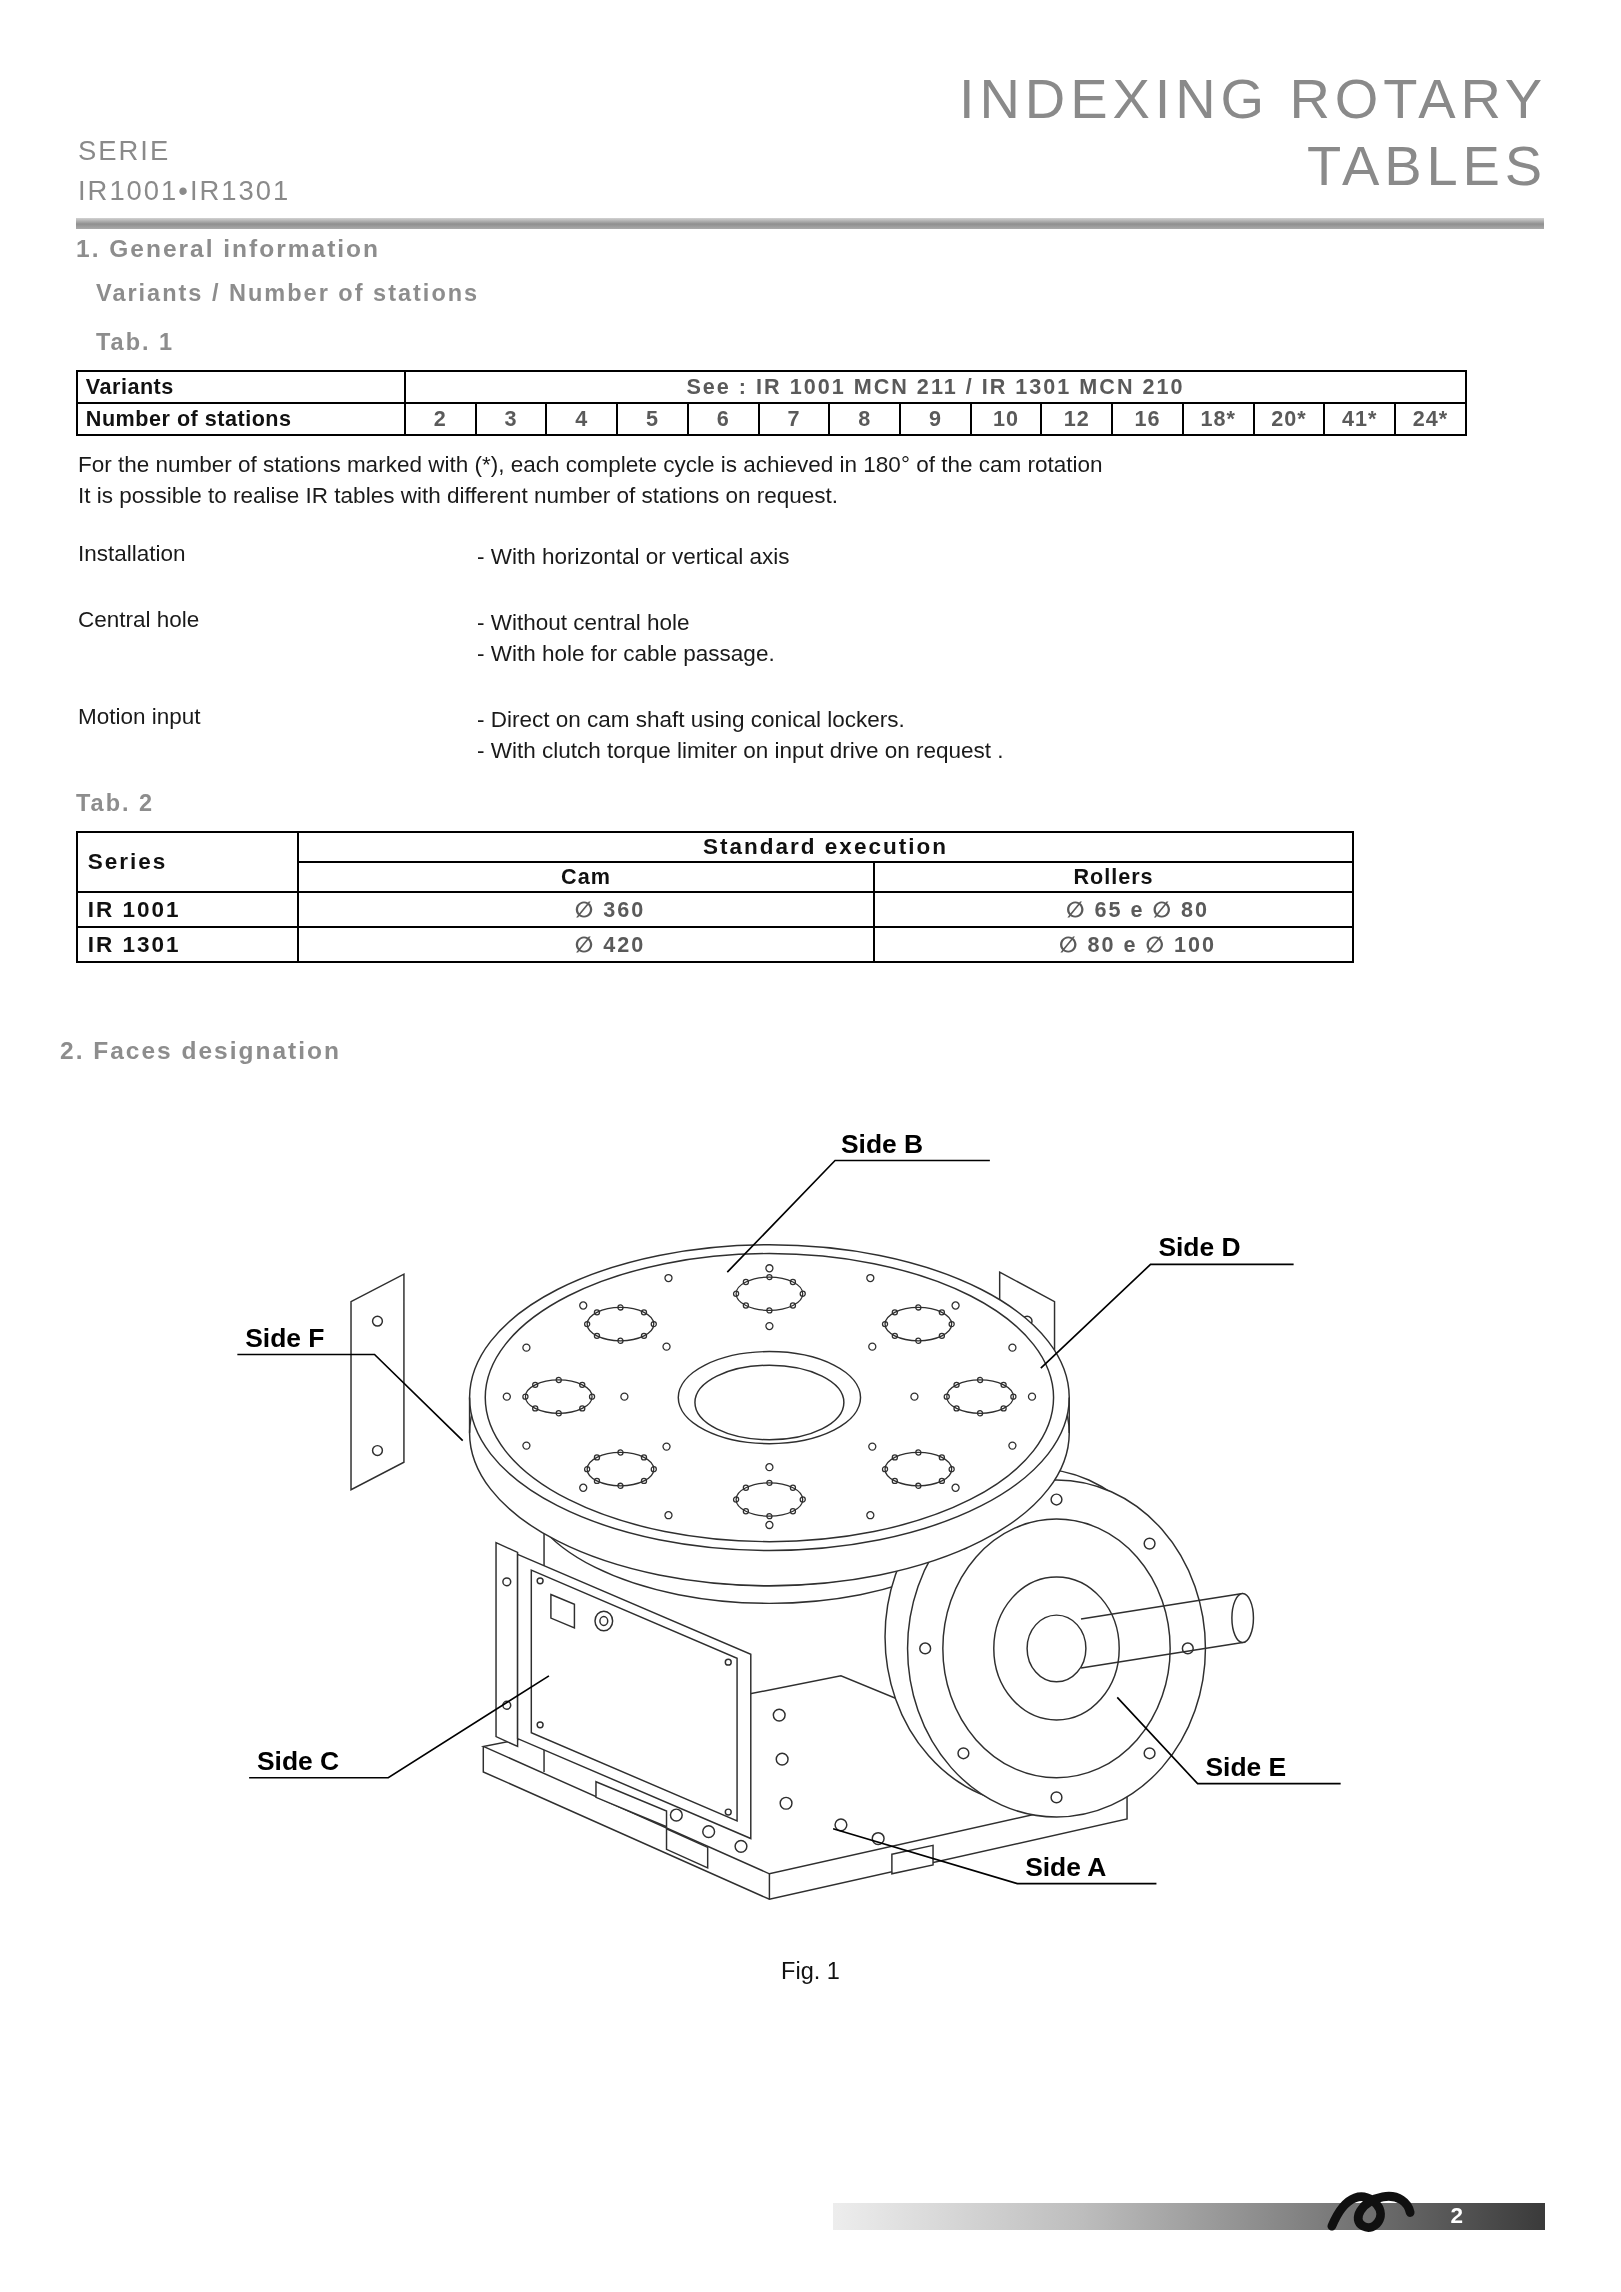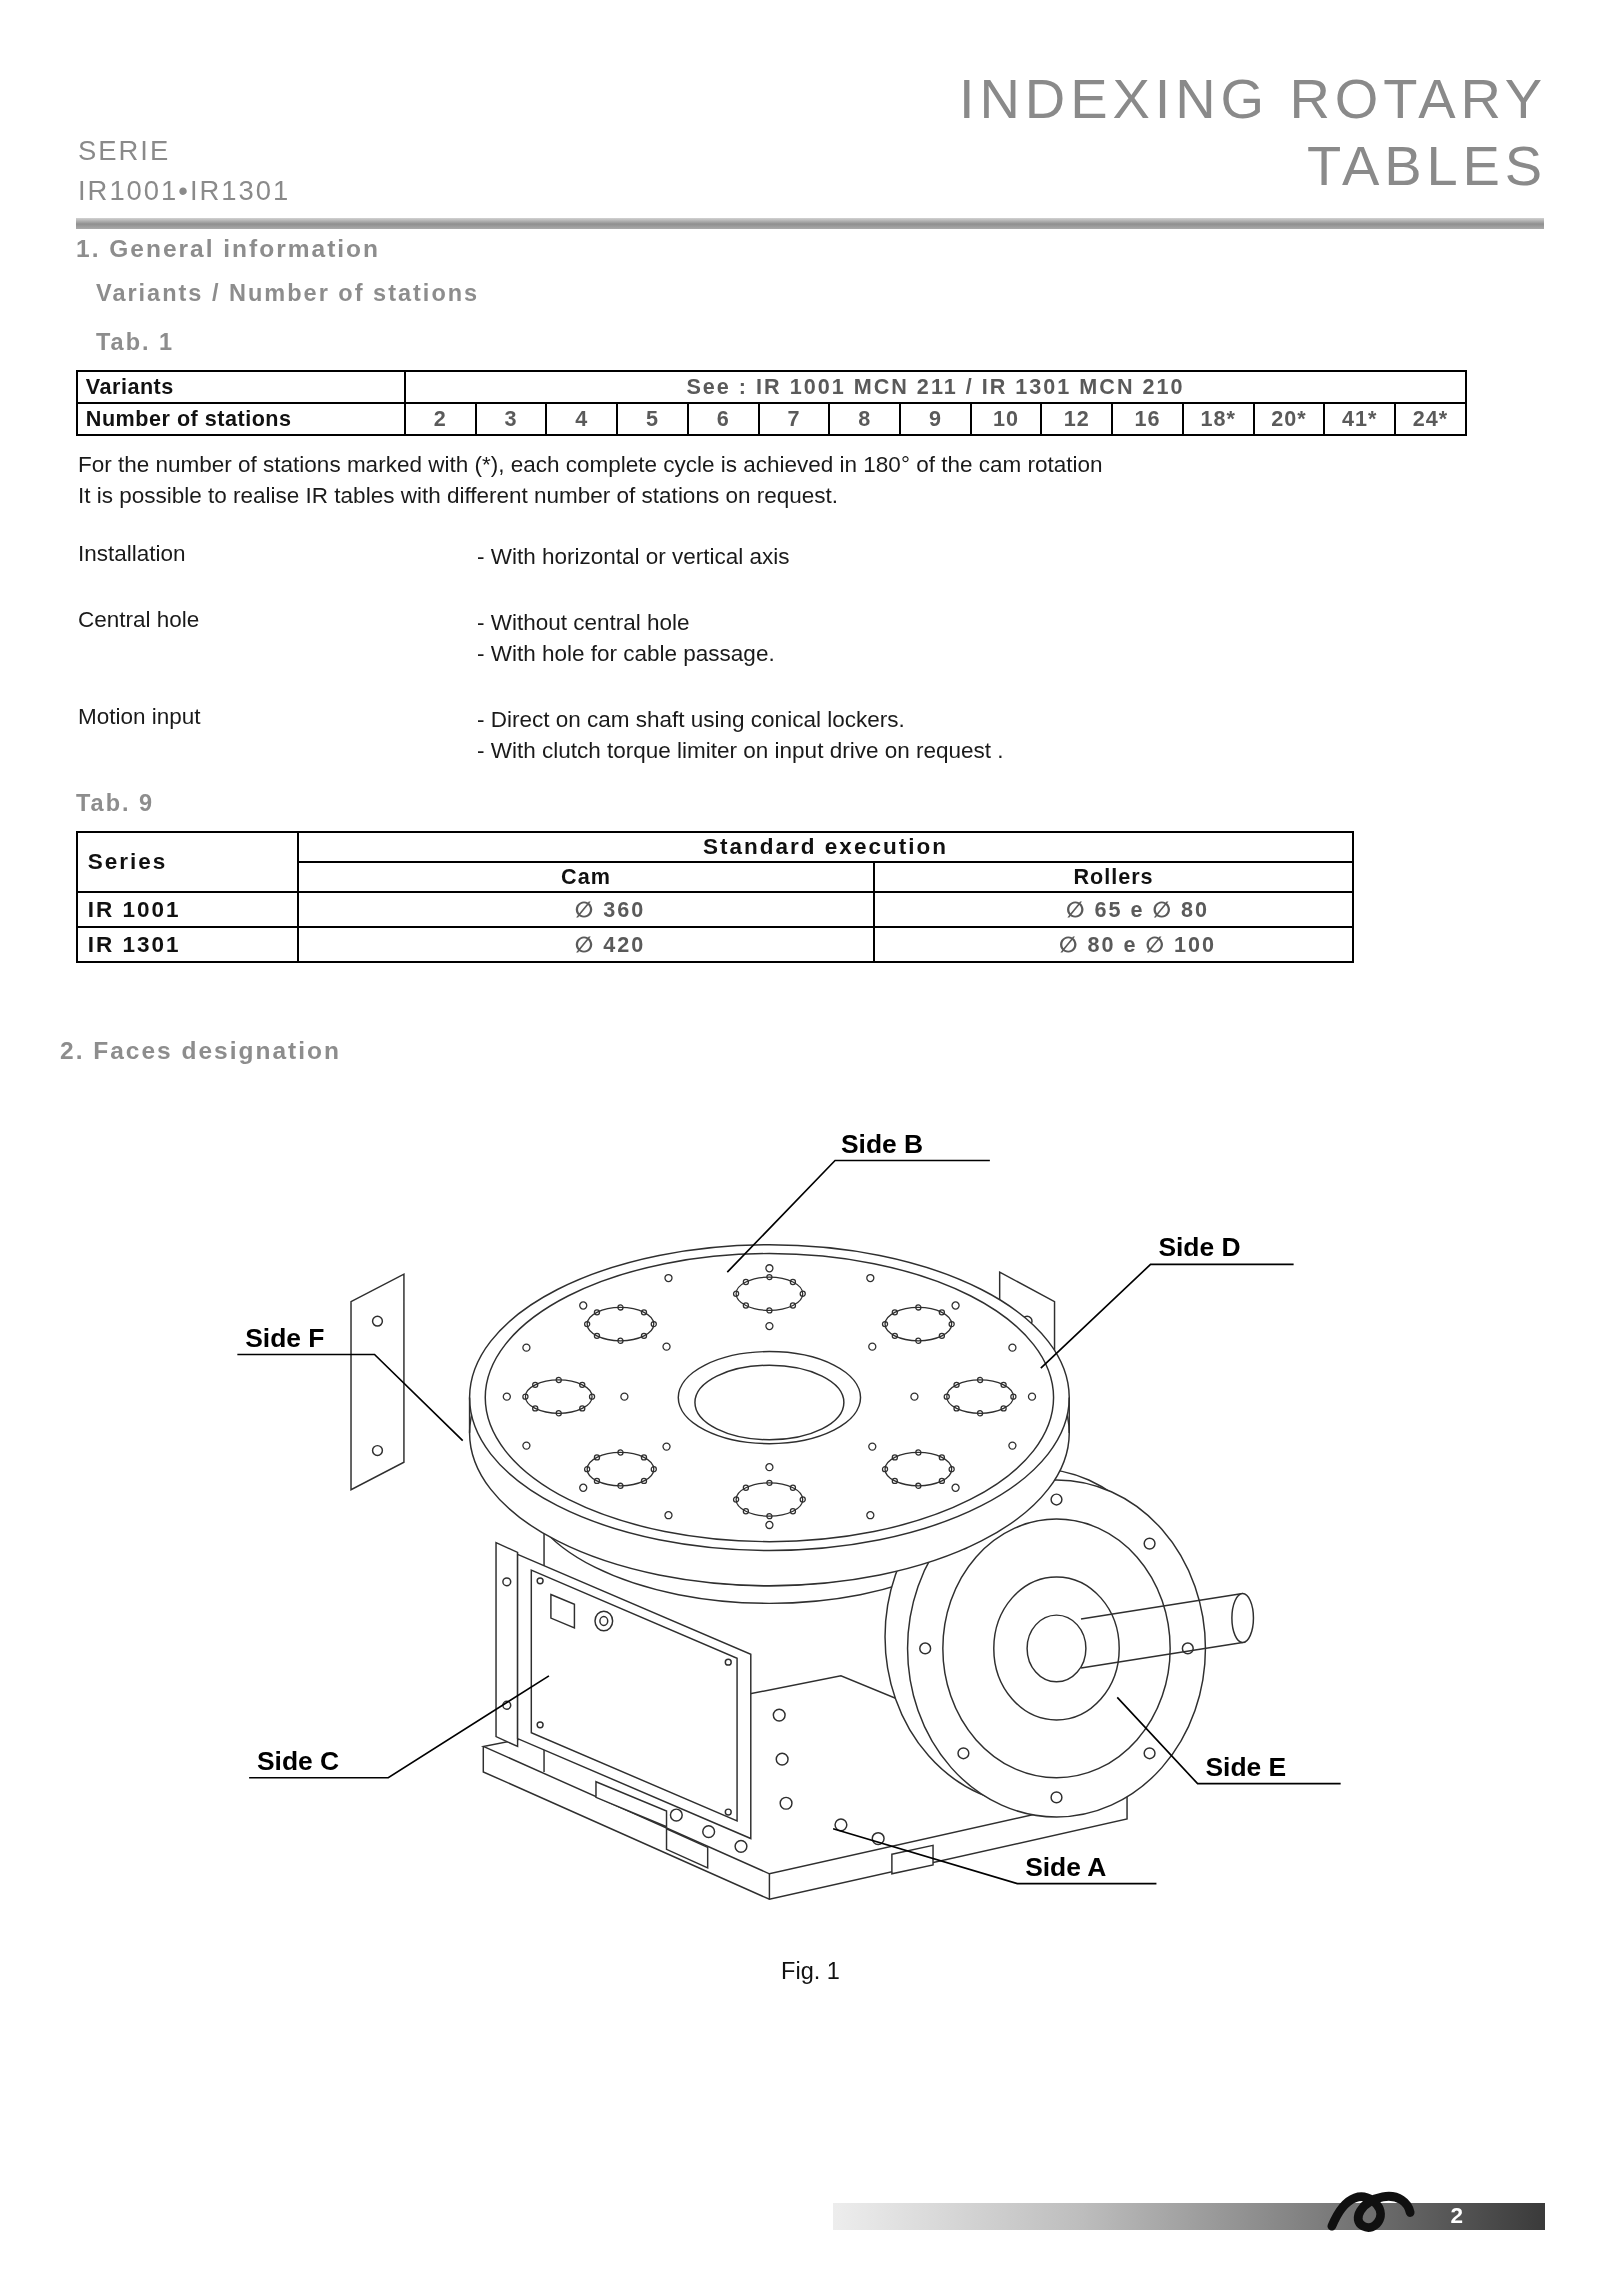--- a/index.html
+++ b/index.html
@@ -153,21 +153,21 @@
     </div>
     <div class="spec-row">
       <div class="spec-label">Motion input</div>
       <div class="spec-val">
         <div>- Direct on cam shaft using conical lockers.</div>
         <div>- With clutch torque limiter on input drive on request .</div>
       </div>
     </div>
   </div>
 
-  <div class="h-sub" style="left:76px; top:790px;">Tab. 9</div>
+  <div class="h-sub" style="left:76px; top:790px;">Tab. 2</div>
 
   <table class="t2">
     <colgroup>
         <col class="cS">
         <col class="cC">
         <col>
       </colgroup>
     <tbody>
         <tr class="hrow">
       <td class="lbl" rowspan="2">Series</td>

